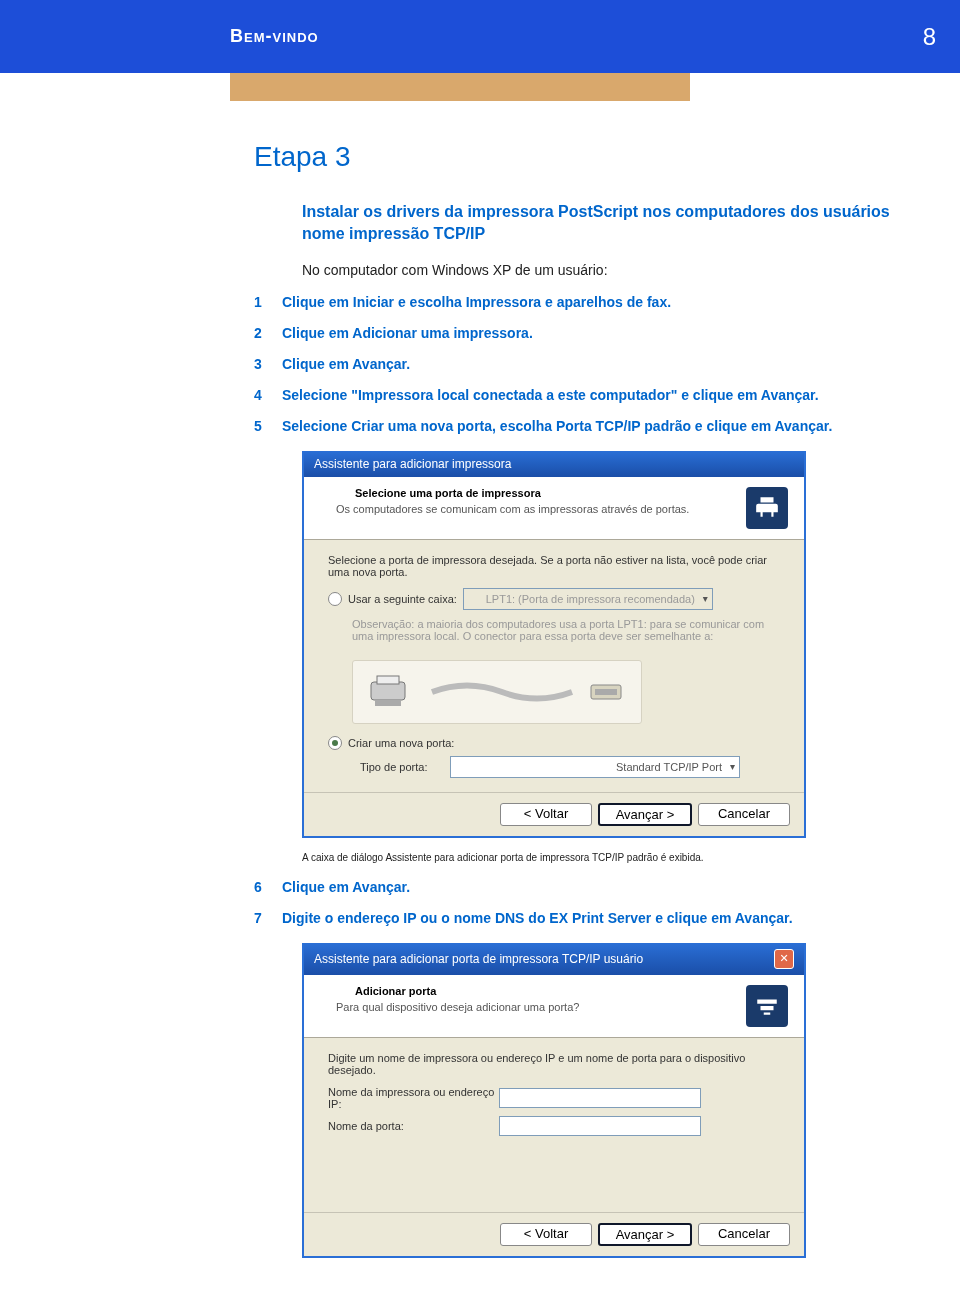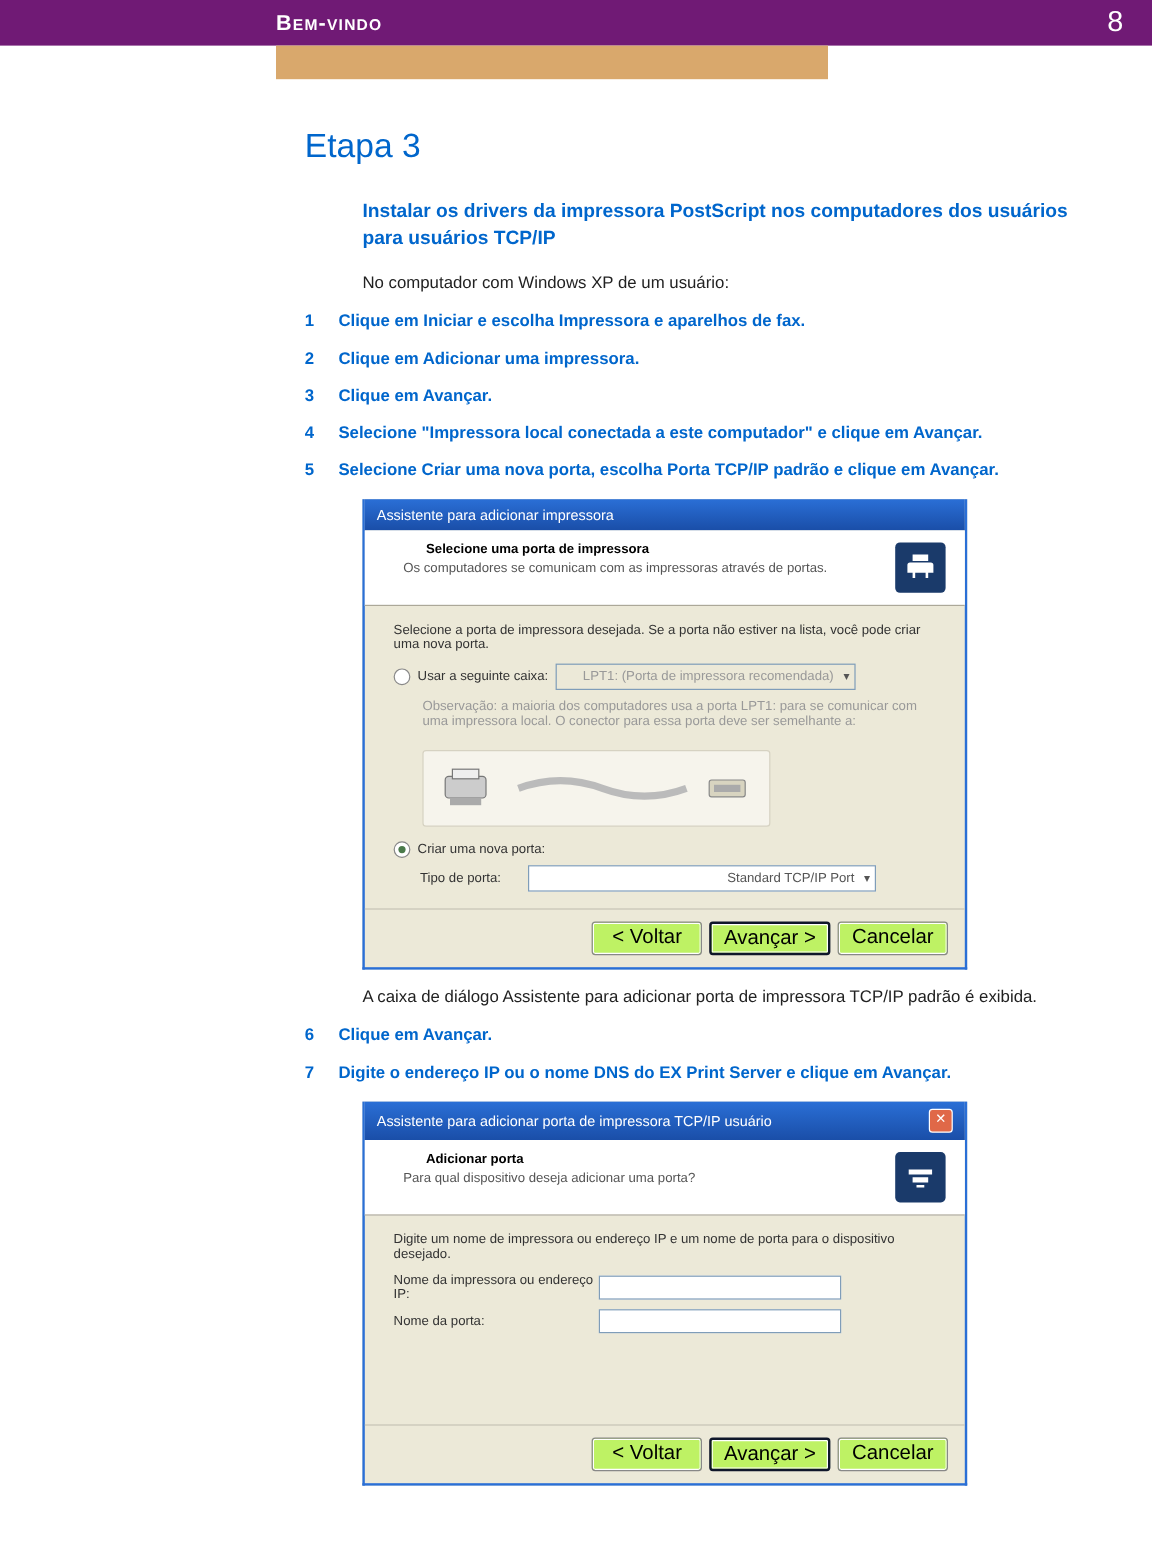--- a/index.html
+++ b/index.html
@@ -3,23 +3,23 @@
 <meta charset="utf-8">
 <style>
   body {
     margin: 0;
     padding: 0;
     font-family: Arial, Helvetica, sans-serif;
     background: #fff;
     width: 960px;
   }
   .header-bar {
-    background: #701a75;
+    background: #1d4ed8;
     color: #fff;
-    height: 38px;
+    height: 73px;
     display: flex;
     align-items: center;
     padding-left: 230px;
     box-sizing: border-box;
   }
   .header-bar .title {
     font-size: 18px;
     font-variant: small-caps;
     font-weight: bold;
     letter-spacing: 1px;
@@ -71,21 +71,21 @@
     display: flex;
     margin-bottom: 10px;
   }
   .steps .num {
     width: 28px;
     flex-shrink: 0;
   }
   .steps .txt { flex: 1; }
   .post-text {
     color: #222;
-    font-size: 14px;
+    font-size: 10px;
     padding-left: 48px;
     margin: 14px 0;
   }
   
   .dialog {
     width: 500px;
     margin-left: 48px;
     border: 2px solid #2a6fd6;
     border-top: none;
     background: #ece9d8;
@@ -195,50 +195,50 @@
   .text-input {
     background: #fff; border: 1px solid #7f9db9;
     height: 18px; width: 200px;
   }
   .dlg-buttons {
     border-top: 1px solid #c6c3b5;
     padding: 10px 14px;
     display: flex; justify-content: flex-end; gap: 6px;
   }
   .win-btn {
-    background: #bef264;
+    background: #ffffff;
     border: 1px solid #888;
     border-radius: 3px;
     padding: 2px 10px;
-    font-size: 17px;
+    font-size: 13px;
     min-width: 70px;
     text-align: center;
     box-shadow: 0 0 0 1px #fff inset;
   }
   .win-btn.default {
     border: 2px solid #0f172a;
   }
   .port-type-row {
-    display: flex; align-items: center; margin: 6px 0 4px 22px;
+    display: flex; align-items: center; margin: 6px 0 4px 32px;
   }
   .port-type-row .lbl { width: 84px; }
 </style>
 </head>
 <body>
 
 <div class="header-bar">
   <span class="title">Bem-vindo</span>
   <span class="page-num">8</span>
 </div>
 <div class="sub-bar"></div>
 
 <div class="content">
   <div class="stage-title">Etapa 3</div>
 
-  <div class="install-title">Instalar os drivers da impressora PostScript nos computadores dos usuários para usuários TCP/IP</div>
+  <div class="install-title">Instalar os drivers da impressora PostScript nos computadores dos usuários nome impressão TCP/IP</div>
   <div class="intro-line">No computador com Windows XP de um usuário:</div>
 
   <div class="steps">
     <div class="step">
         <span class="num">1</span>
         <span class="txt">Clique em Iniciar e escolha Impressora e aparelhos de fax.</span>
       </div>
     <div class="step">
         <span class="num">2</span>
         <span class="txt">Clique em Adicionar uma impressora.</span>

